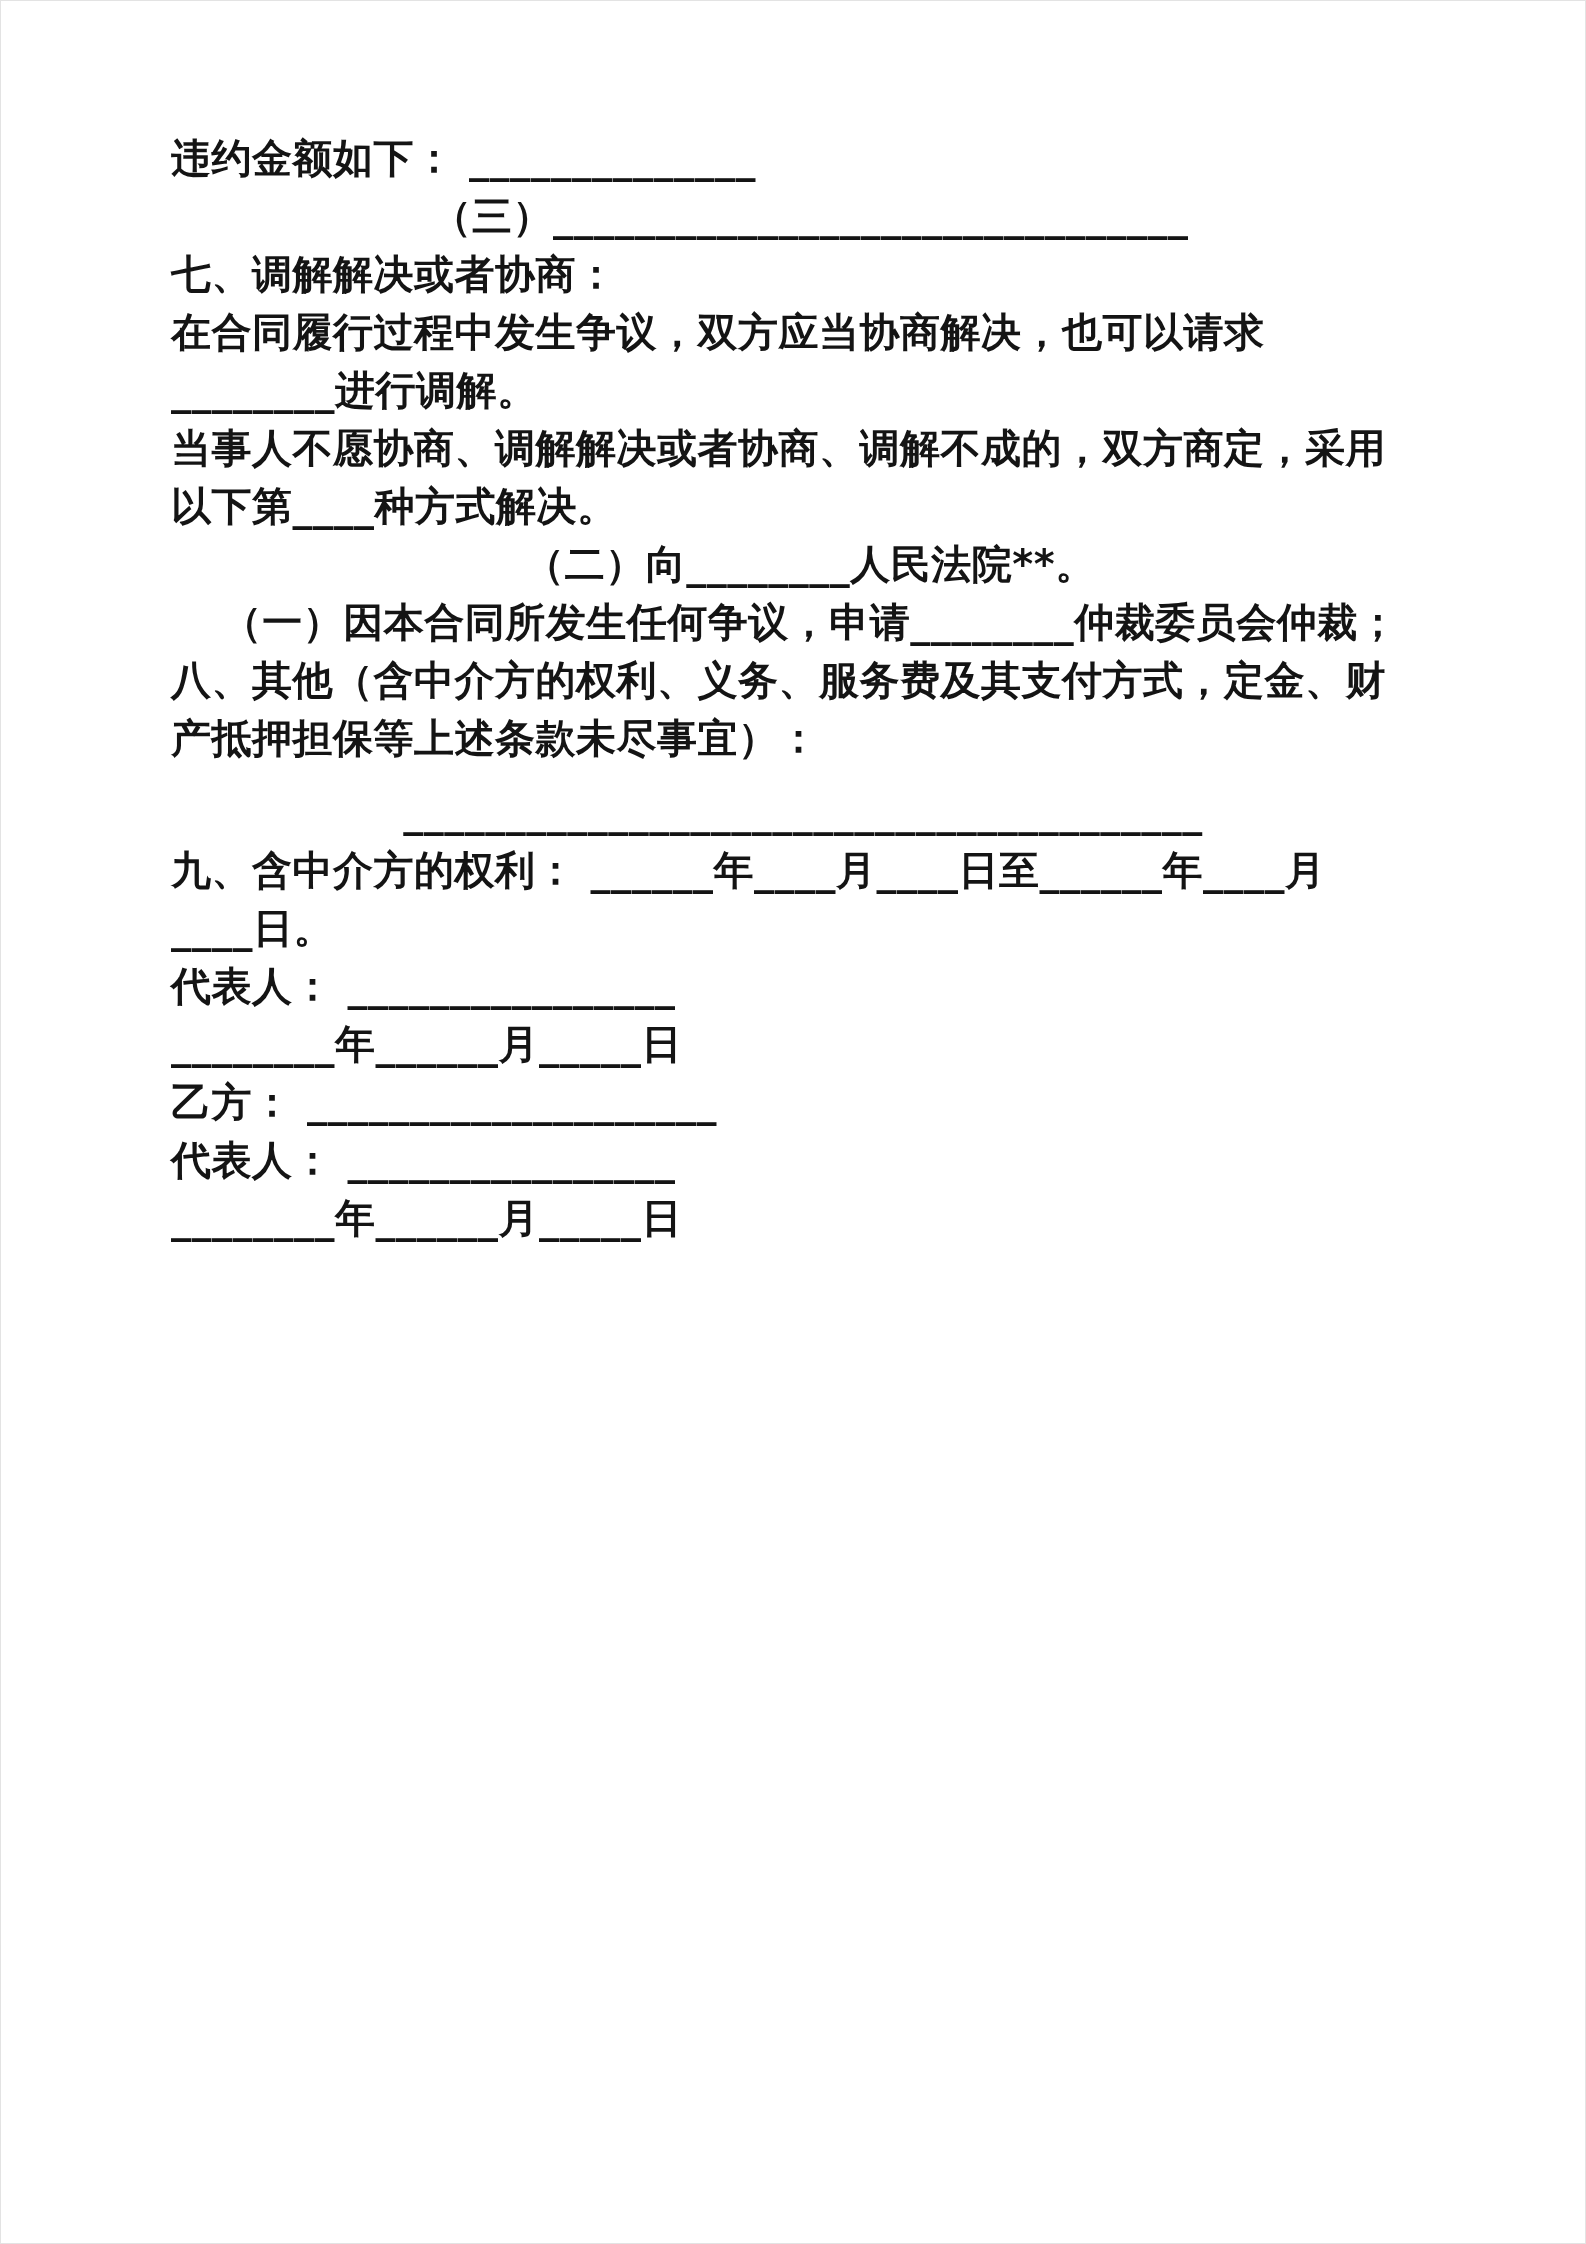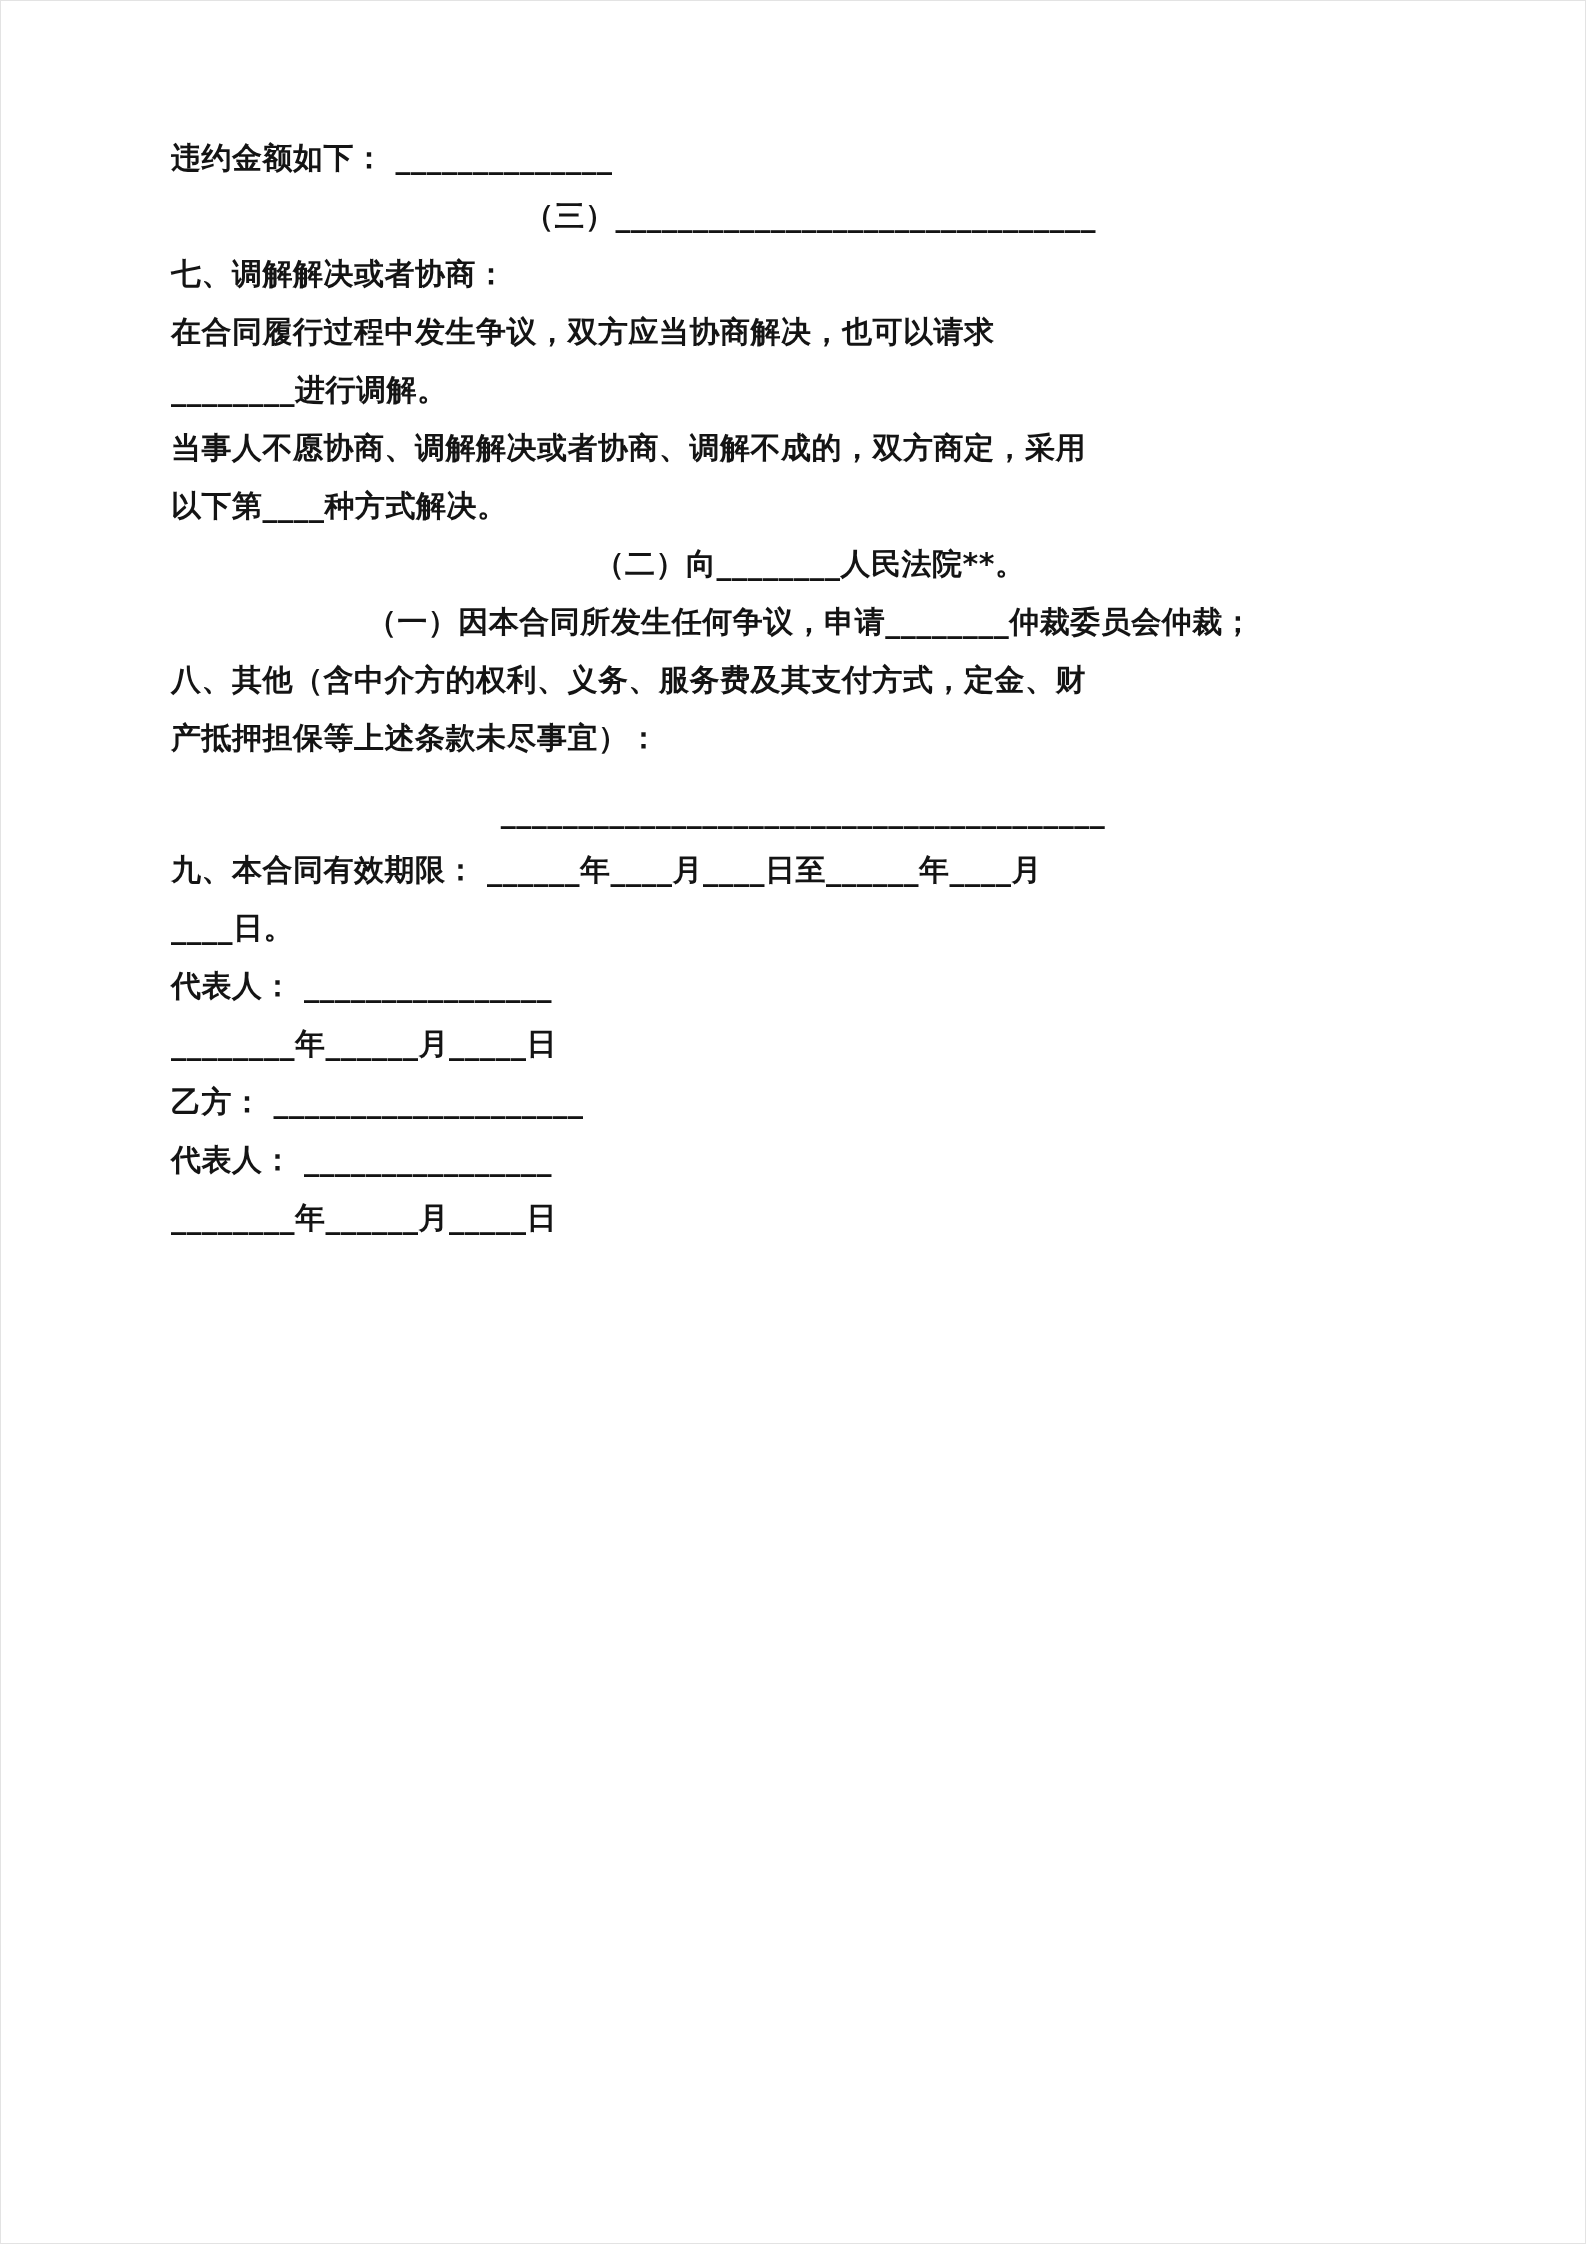--- a/index.html
+++ b/index.html
@@ -12,21 +12,21 @@
     background: #ffffff;
     border: 1px solid #e3e3e3;
     font-family: "DejaVu Sans", "Liberation Sans", sans-serif;
     font-weight: bold;
     color: #141414;
     padding: 128px 150px 0 170px;
     overflow: hidden;
   }
   .doc-body { width: 100%; }
   .line {
-    font-size: 30px;
+    font-size: 40px;
     line-height: 58px;
     letter-spacing: 0.5px;
     white-space: pre;
   }
   .line.indent { padding-left: 14px; text-align: center; }
   .line.gap-above { margin-top: 16px; text-align: center; }
 </style>
 </head>
 <body>
 
@@ -37,21 +37,21 @@
     <p class="line">七、调解解决或者协商：</p>
     <p class="line">在合同履行过程中发生争议，双方应当协商解决，也可以请求</p>
     <p class="line">________进行调解。</p>
     <p class="line">当事人不愿协商、调解解决或者协商、调解不成的，双方商定，采用</p>
     <p class="line">以下第____种方式解决。</p>
     <p class="line indent">（二）向________人民法院**。</p>
     <p class="line indent">（一）因本合同所发生任何争议，申请________仲裁委员会仲裁；</p>
     <p class="line">八、其他（含中介方的权利、义务、服务费及其支付方式，定金、财</p>
     <p class="line">产抵押担保等上述条款未尽事宜）：</p>
     <p class="line gap-above">_______________________________________</p>
-    <p class="line">九、本合同有效期限： ______年____月____日至______年____月</p>
+    <p class="line">九、含中介方的权利： ______年____月____日至______年____月</p>
     <p class="line">____日。</p>
     <p class="line">代表人： ________________</p>
     <p class="line">________年______月_____日</p>
     <p class="line">乙方： ____________________</p>
     <p class="line">代表人： ________________</p>
     <p class="line">________年______月_____日</p>
   </div>
 </div>
 
 </body></html>

